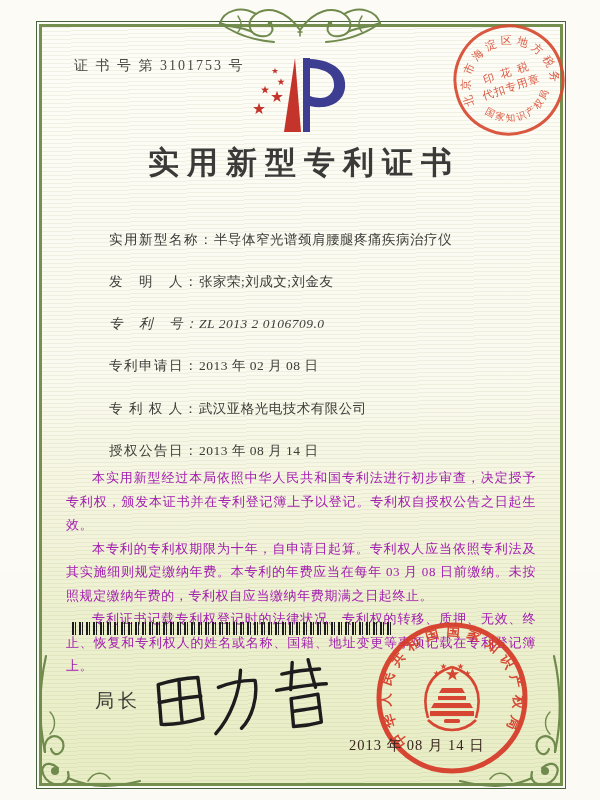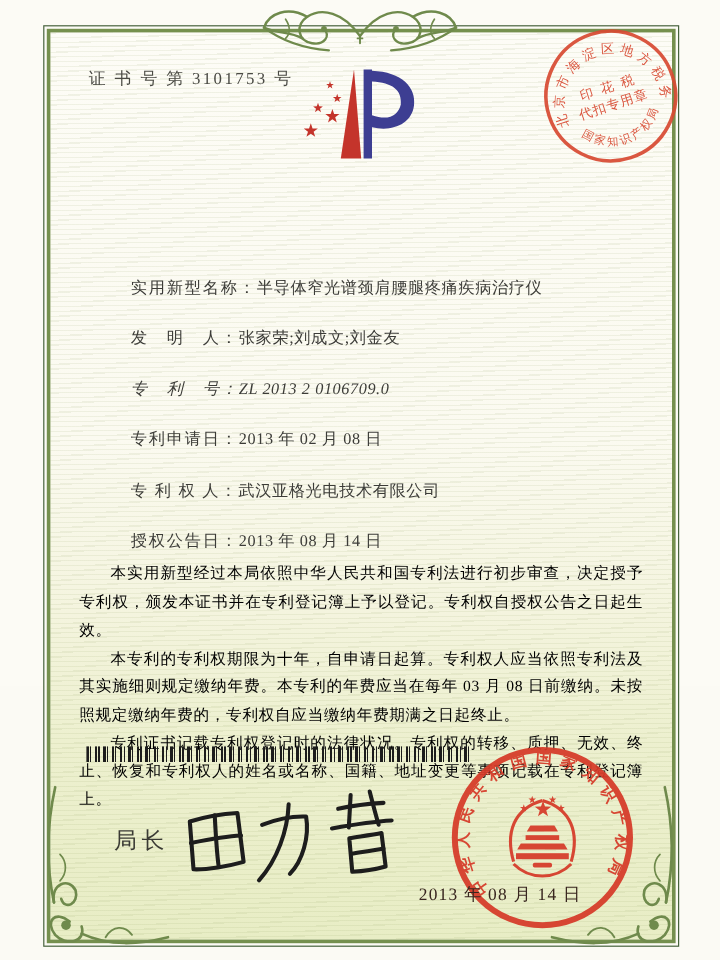--- a/index.html
+++ b/index.html
@@ -31,21 +31,21 @@
     left:0; top:142px; width:600px; text-align:center;
     font-size:31px; font-weight:600; color:#3a3a38; letter-spacing:8px; padding-left:8px;
   }
 
   .field { left:68px; width:470px; font-size:13.5px; color:#3c3c38; white-space:nowrap; }
   .field .lbl { letter-spacing:1.5px;margin-left:41px; }
   .field .val { letter-spacing:0.5px; }
 
   .paras { left:66px; top:466px; width:470px; }
   .paras p {
-    font-size:13px; line-height:23.5px; color:#000000; text-align:justify;
+    font-size:13px; line-height:23.5px; color:#a21caf; text-align:justify;
     text-indent:2em; letter-spacing:0.6px;
   }
 
   .barcode {
     left:72px; top:622px; width:322px; height:13px;
     background:repeating-linear-gradient(90deg,
       #1c1c1c 0 2px, transparent 2px 3px,
       #1c1c1c 3px 4px, transparent 4px 7px,
       #1c1c1c 7px 9px, transparent 9px 10px,
       #1c1c1c 10px 11px, transparent 11px 14px);
@@ -151,20 +151,21 @@
     </g>
     <g fill="#c4342b">
       <use href="#star" x="20.5" y="56.5" width="13" height="13"></use>
       <use href="#star" x="38.5" y="44.5" width="13" height="13"></use>
       <use href="#star" x="28.5" y="39.5" width="9" height="9"></use>
       <use href="#star" x="45" y="32" width="8" height="8"></use>
       <use href="#star" x="39.5" y="21.5" width="7" height="7"></use>
     </g>
   </svg>
 
+  <div class="abs title">实用新型专利证书</div>
 
   <div class="abs field" style="top:231px;">
     <span class="lbl">实用新型名称：</span><span class="val">半导体窄光谱颈肩腰腿疼痛疾病治疗仪</span>
   </div>
   <div class="abs field" style="top:273px;">
     <span class="lbl">发　明　人：</span><span class="val">张家荣;刘成文;刘金友</span>
   </div>
   <div class="abs field" style="top:315px;font-style:italic;">
     <span class="lbl">专　利　号：</span><span class="val">ZL 2013 2 0106709.0</span>
   </div>

